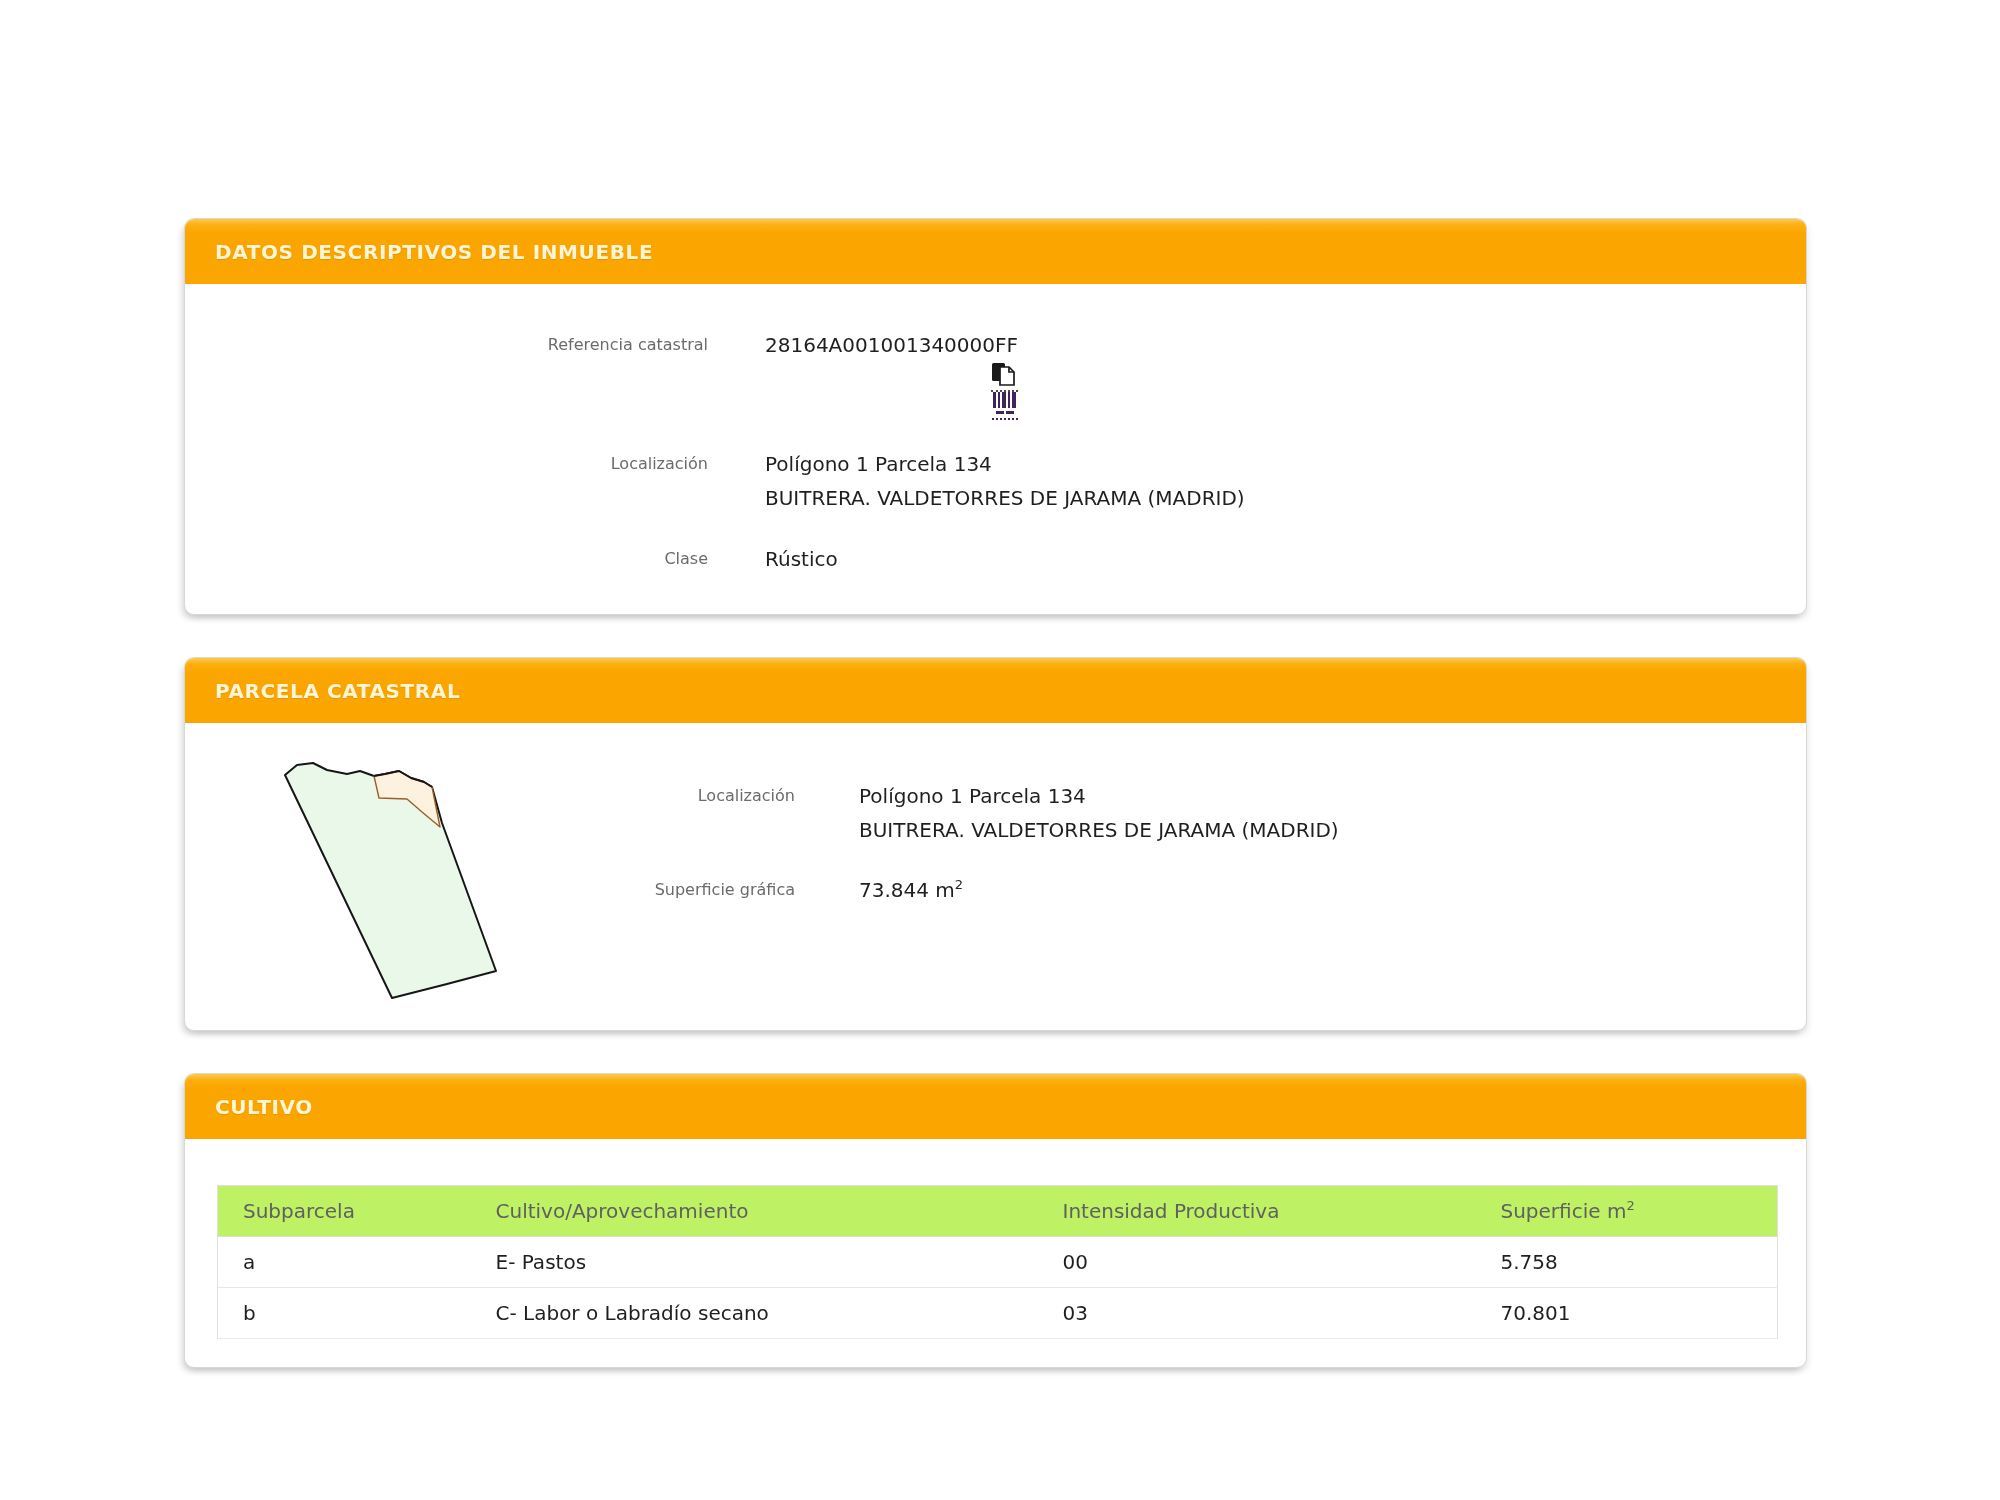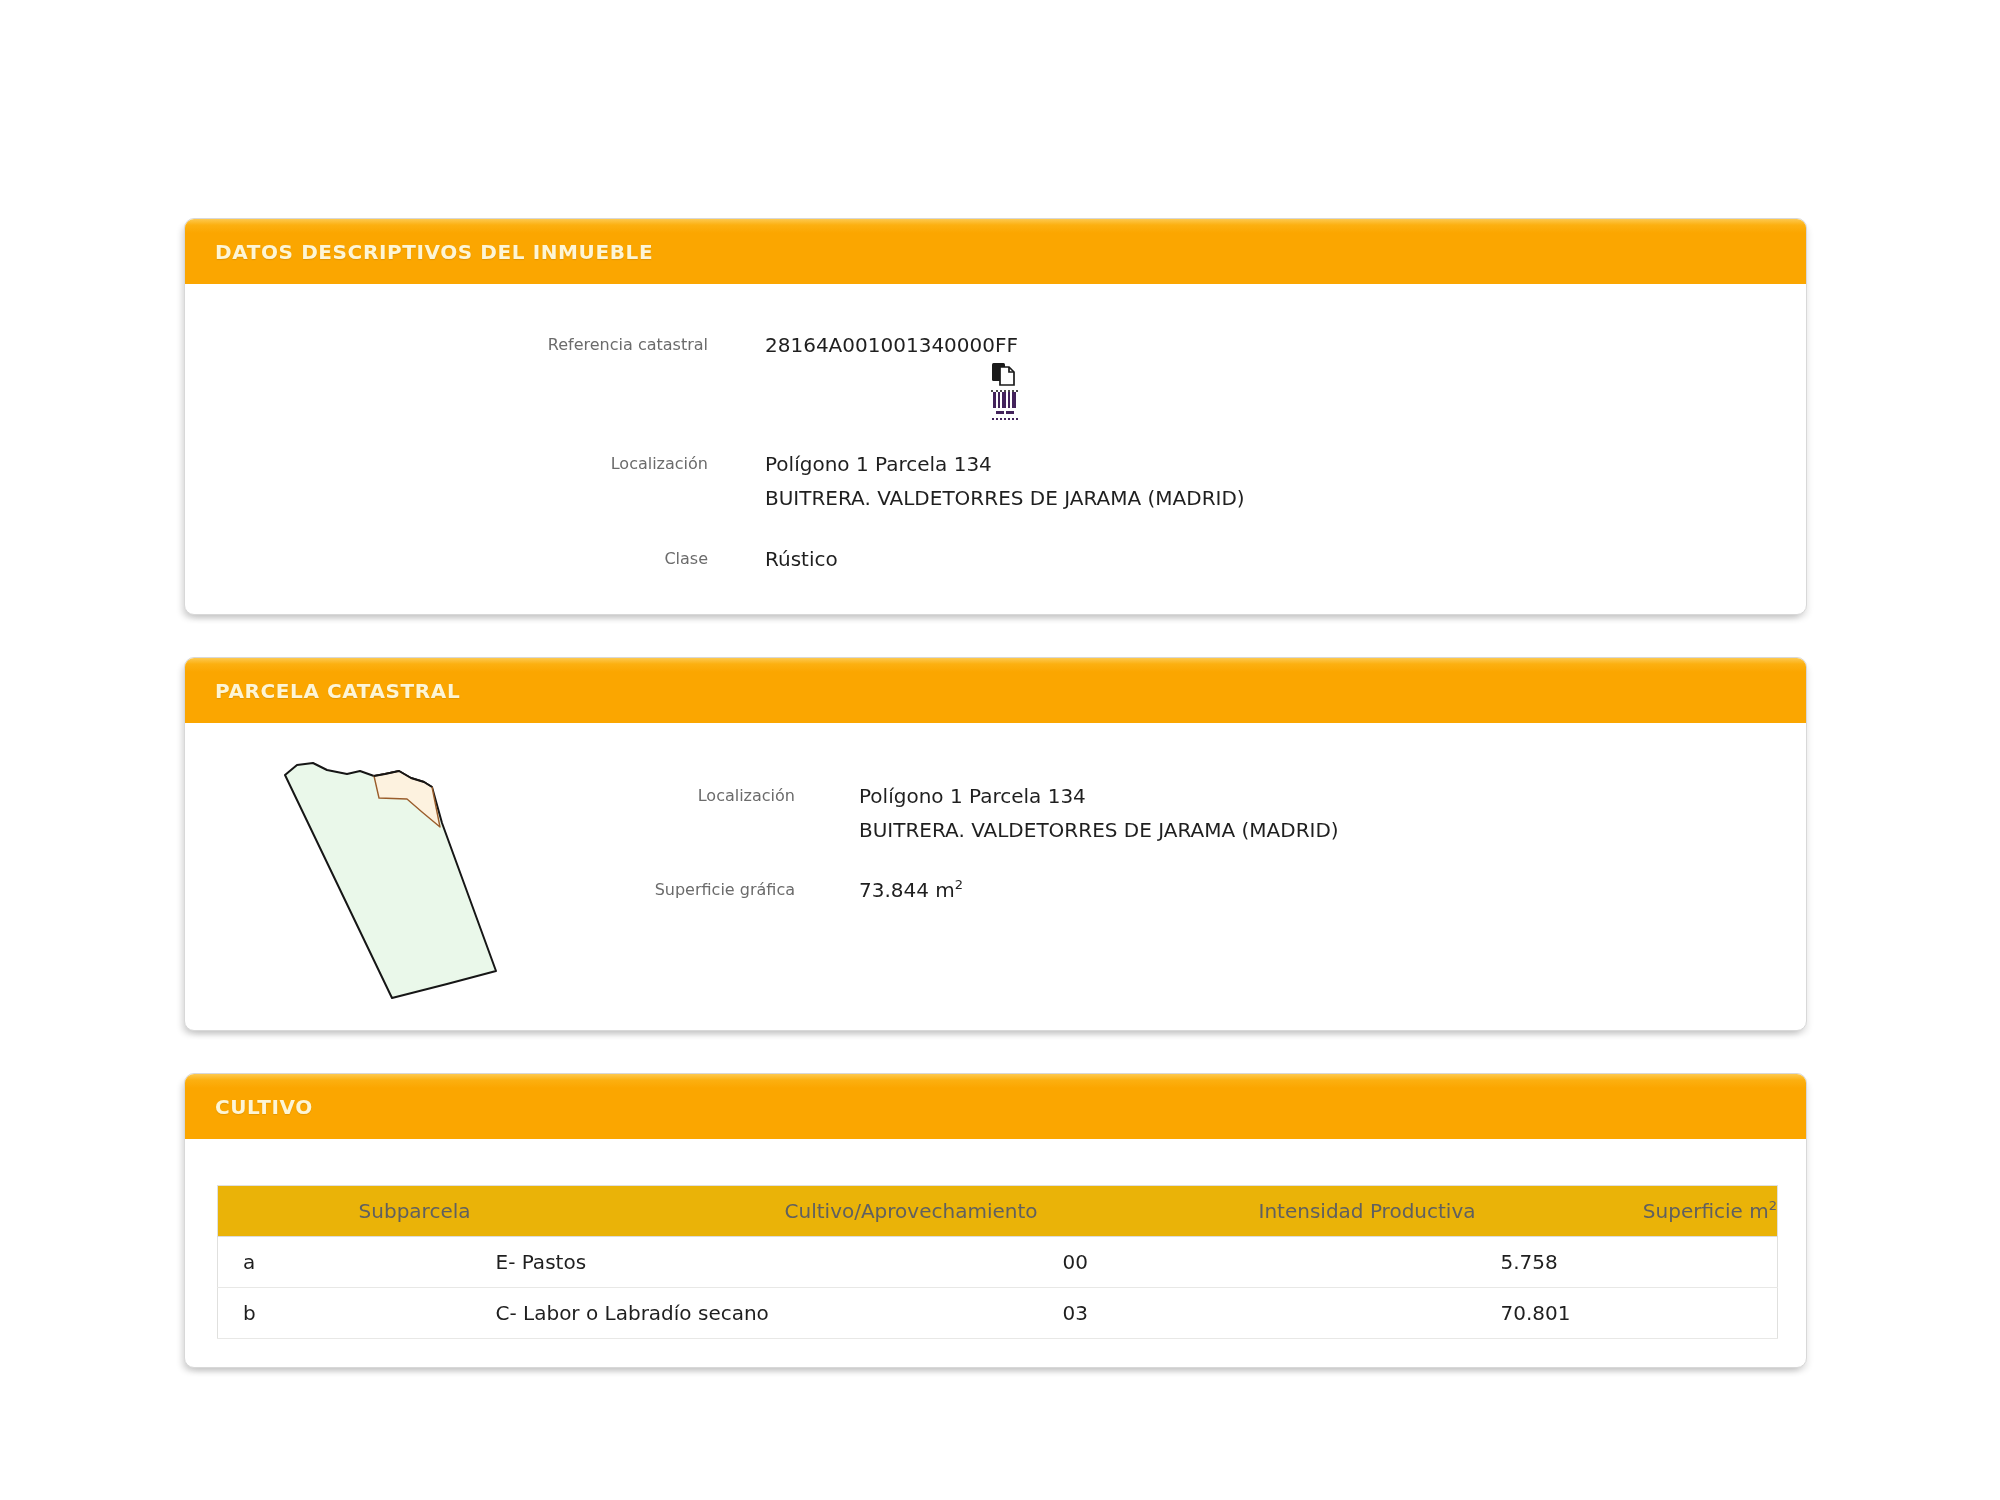--- a/index.html
+++ b/index.html
@@ -48,21 +48,21 @@
   }
   .icon-link.barcode{margin-left:30px;border-bottom-color:#43235b;}
 
   .parcel-svg{position:absolute;left:25px;top:8px;}
 
   table.cultivo{
     width:1560px;border-collapse:collapse;table-layout:fixed;
     border:1px solid #e0e0de;font-size:20px;
   }
   table.cultivo th{
-    background:#eab308;color:#606060;font-weight:normal;text-align:right;
+    background:#bef264;color:#606060;font-weight:normal;text-align:left;
     height:50px;padding:0 0 0 25px;border-bottom:1px solid #dcdcda;
   }
   table.cultivo td{
     height:50px;padding:0 0 0 25px;color:#1f1f1f;background:#ffffff;
     border-bottom:1px solid #e8e8e6;
   }
 </style>
 </head>
 <body>
 

